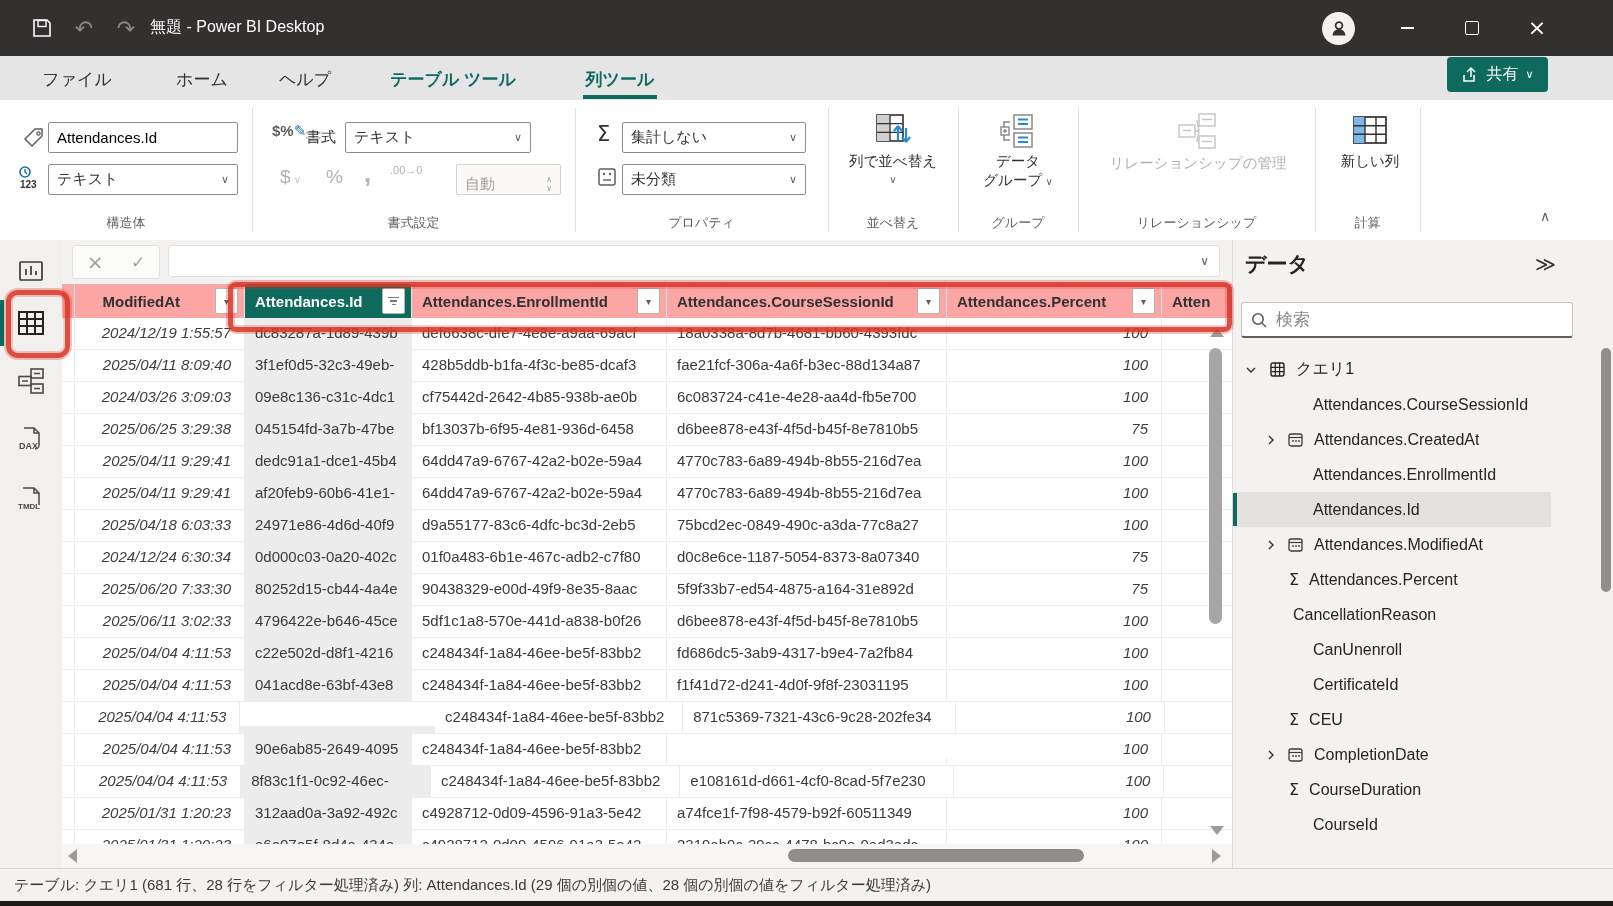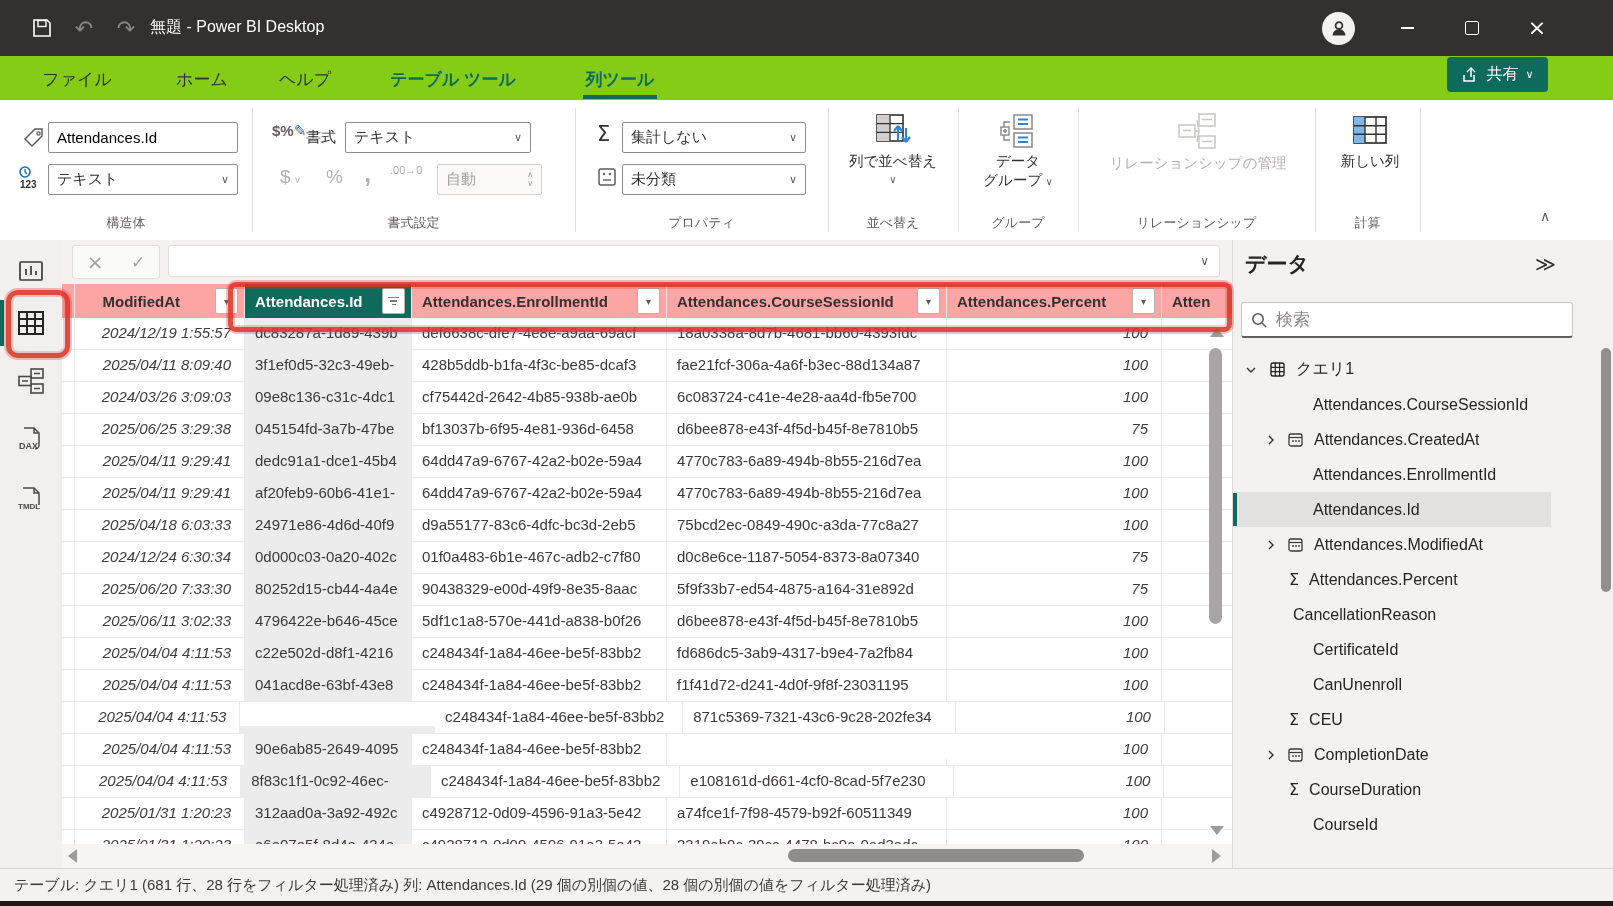--- a/index.html
+++ b/index.html
@@ -14,21 +14,21 @@
   .tb-undo,.tb-redo{color:#8a8886;font-size:22px;}
   .tb-title{left:150px;top:17px;font-size:16px;color:#fff;}
   .acct{left:1322px;top:12px;width:33px;height:33px;border-radius:50%;background:#f3f2f1;
         display:flex;align-items:center;justify-content:center;}
   .winbtn{top:0;width:58px;height:56px;display:flex;align-items:center;justify-content:center;color:#fff;}
   .min-glyph{width:13px;height:2px;background:#fff;}
   .max-glyph{width:12px;height:12px;border:1.6px solid #fff;border-radius:2px;}
   .close-glyph{font-size:22px;line-height:1;}
 
   
-  .tabrow{left:0;top:56px;width:1613px;height:44px;background:#84cc16;}
+  .tabrow{left:0;top:56px;width:1613px;height:44px;background:#e5e5e5;}
   .mtab{top:8px;height:30px;font-size:17px;display:flex;align-items:center;justify-content:center;}
   .mtab.ctx{color:#0e6a5c;font-weight:bold;}
   .tab-underline{left:583px;top:95px;width:74px;height:4px;background:#0e6a5c;}
   .share-btn{left:1447px;top:57px;width:101px;height:35px;background:#0e6a5c;border-radius:4px;color:#fff;
              display:flex;align-items:center;justify-content:center;gap:7px;font-size:16px;}
 
   
   .ribbon{left:0;top:100px;width:1613px;height:140px;background:#fff;border-bottom:1px solid #e3e1df;}
   .rsep{top:8px;width:1px;height:124px;background:#e1dfdd;}
   .rgrouplabel{top:114px;font-size:13px;color:#605e5c;text-align:center;}
@@ -176,21 +176,21 @@
     <div class="abs" style="left:272px;top:22px;font-size:15px;font-weight:bold;color:#605e5c;">$%<span class="ico" style="color:#1a6fb4;">✎</span></div>
     <div class="abs" style="left:306px;top:28px;font-size:15px;">書式</div>
     <div class="abs rselect" style="left:345px;top:22px;width:186px;">
       <span>テキスト</span>
       <span class="chev ico">∨</span>
     </div>
     <div class="abs rgray" style="left:280px;top:66px;font-size:19px;"><span>$</span><span class="ico" style="font-size:10px;color:#c8c6c4;"> ∨</span></div>
     <div class="abs rgray" style="left:326px;top:66px;font-size:19px;">%</div>
     <div class="abs rgray" style="left:364px;top:58px;font-size:26px;font-weight:bold;">,</div>
     <div class="abs rgray" style="left:390px;top:64px;font-size:11px;font-weight:normal;">.00→0</div>
-    <div class="abs rselect rdisabled" style="left:437px;top:64px;width:105px;">
+    <div class="abs rselect rdisabled" style="left:456px;top:64px;width:105px;align-items:flex-end;">
       <span>自動</span>
       <span class="spin ico">
           <span>∧</span>
           <span>∨</span>
         </span>
     </div>
     <div class="abs rgrouplabel" style="left:252px;width:323px;">書式設定</div>
     <div class="abs rsep" style="left:575px;"></div>
 
     <div class="abs ico" style="left:597px;top:22px;font-size:21px;">Σ</div>
@@ -586,24 +586,24 @@
           <span class="lbl" style="margin-left: 10px;">Attendances.ModifiedAt</span>
         </div>
         <div class="prow" style="width: 318px;">
           <span class="ico" style="margin-left:56px;font-size:16px;">Σ</span>
           <span class="lbl" style="margin-left: 10px;">Attendances.Percent</span>
         </div>
         <div class="prow" style="width: 318px;">
           <span class="lbl" style="margin-left: 60px;">CancellationReason</span>
         </div>
         <div class="prow" style="width: 318px;">
+          <span class="lbl" style="margin-left: 80px;">CanUnenroll</span>
+        </div>
+        <div class="prow" style="width: 318px;">
           <span class="lbl" style="margin-left: 80px;">CertificateId</span>
-        </div>
-        <div class="prow" style="width: 318px;">
-          <span class="lbl" style="margin-left: 80px;">CanUnenroll</span>
         </div>
         <div class="prow" style="width: 318px;">
           <span class="ico" style="margin-left:56px;font-size:16px;">Σ</span>
           <span class="lbl" style="margin-left: 10px;">CEU</span>
         </div>
         <div class="prow" style="width: 318px;">
           <span style="margin-left:32px;display:flex;">
             <svg class="chev-svg" width="12" height="12" viewBox="0 0 12 12">
               <path d="M4 2 l4 4-4 4" fill="none" stroke="#323130" stroke-width="1.4"></path>
             </svg>

